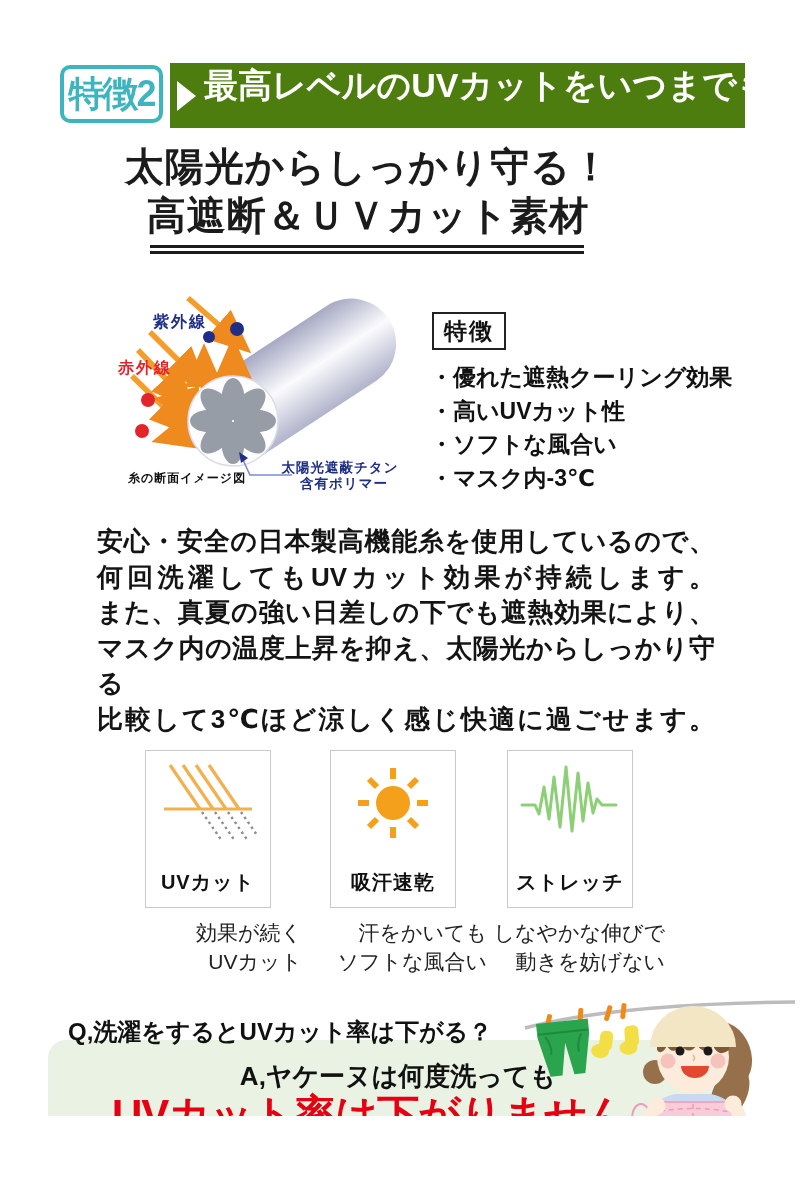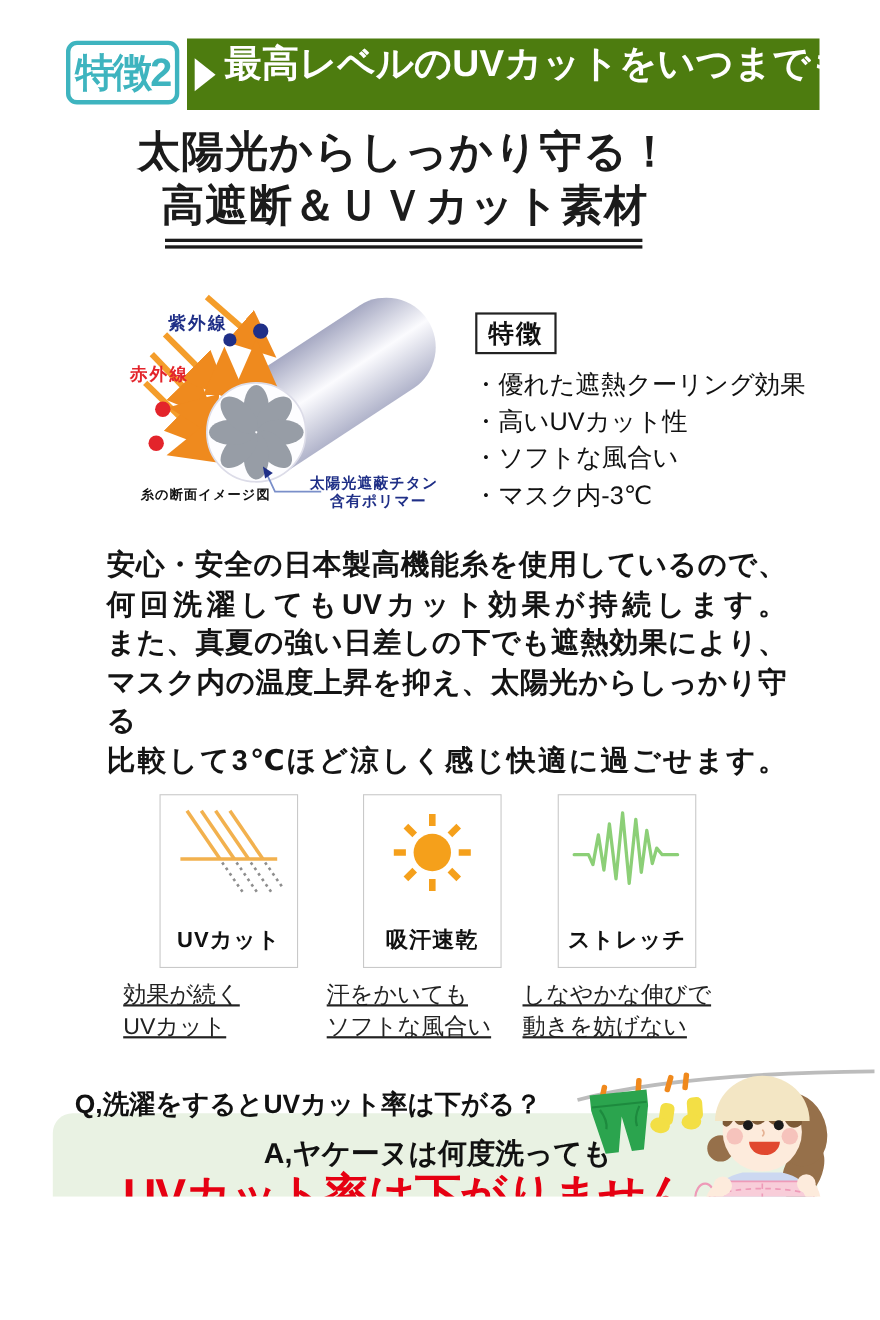--- a/index.html
+++ b/index.html
@@ -1,17 +1,17 @@
 <!DOCTYPE html>
 <html><head>
 <meta charset="utf-8">
 <style>
   html,body{margin:0;padding:0;background:#fff;}
   .page{position:relative;width:800px;height:1088px;background:#fff;overflow:hidden;
-        font-family:"Liberation Sans","DejaVu Sans",sans-serif;}
+        font-family:"Liberation Sans","DejaVu Sans",sans-serif;margin-top:28px;}
 
   
   .badge{position:absolute;left:60px;top:37px;width:103px;height:58px;background:#fff;
          border:4px solid #3eb4bf;border-radius:10px;color:#3eb4bf;font-size:36px;font-weight:bold;
          display:flex;align-items:center;justify-content:center;letter-spacing:-2px;box-sizing:border-box;}
   .banner{position:absolute;left:170px;top:35px;width:575px;height:65px;background:#4d7c0f;
           display:flex;align-items:flex-start;box-sizing:border-box;padding-left:34px;}
   .banner-arrow{position:absolute;left:7px;top:50%;transform:translateY(-50%);width:0;height:0;
           border-left:19px solid #fff;border-top:15px solid transparent;border-bottom:15px solid transparent;}
   .banner-text{color:#fff;font-size:34px;font-weight:bold;white-space:nowrap;}
@@ -23,34 +23,34 @@
          border-top:3px solid #1b1b1b;border-bottom:3px solid #1b1b1b;}
 
   
   .diagram{position:absolute;left:100px;top:260px;}
   .diagram text{font-family:"Liberation Sans","DejaVu Sans",sans-serif;}
 
   
   .feat-box{position:absolute;left:432px;top:284px;width:74px;height:38px;border:2px solid #222;
             display:flex;align-items:center;justify-content:center;font-size:23px;font-weight:bold;
             color:#111;box-sizing:border-box;background:#fff;letter-spacing:2px;}
-  .feat-list{position:absolute;left:430px;top:333px;font-size:23px;font-weight:normal;color:#111;
+  .feat-list{position:absolute;left:430px;top:333px;font-size:23px;font-weight:bold;color:#111;
              line-height:33.5px;white-space:nowrap;}
 
   
   .body-text{position:absolute;left:97px;top:496px;width:618px;font-size:26px;font-weight:bold;
              color:#141414;line-height:35.5px;}
   .body-line{text-align:justify;text-align-last:justify;}
 
   
   .card{position:absolute;top:722px;width:126px;height:158px;background:#fff;border:1px solid #c9c9c9;box-sizing:border-box;}
   .card .icon-wrap{position:absolute;top:6px;left:50%;transform:translateX(-50%);}
   .card-label{position:absolute;bottom:11px;width:100%;text-align:center;font-size:20px;font-weight:bold;
               color:#111;letter-spacing:1px;}
-  .card-caption{position:absolute;top:890px;width:190px;text-align:left;font-size:21px;color:#222;line-height:29px;text-decoration:underline;}
+  .card-caption{position:absolute;top:890px;width:190px;text-align:right;font-size:21px;color:#222;line-height:29px;}
 
   
   .qa-box{position:absolute;left:48px;top:1012px;width:695px;height:158px;background:#e9f2e3;border-radius:18px;}
   .qa-q{position:absolute;left:68px;top:988px;font-size:24px;font-weight:bold;color:#111;z-index:4;white-space:nowrap;}
   .qa-a{position:absolute;left:68px;top:1031px;width:660px;text-align:center;font-size:26px;font-weight:bold;color:#111;z-index:2;}
   .qa-headline{position:absolute;left:20px;top:1059px;width:700px;text-align:center;font-size:42px;font-weight:bold;
                color:#e60012;letter-spacing:-1px;white-space:nowrap;z-index:2;}
   .qa-underline{position:absolute;left:128px;top:1101px;width:487px;height:3px;
                 border-top:2px solid #e60012;border-bottom:2px solid #e60012;z-index:2;}
   .qa-note{position:absolute;left:48px;top:1115px;width:700px;text-align:center;font-size:16px;font-weight:bold;

